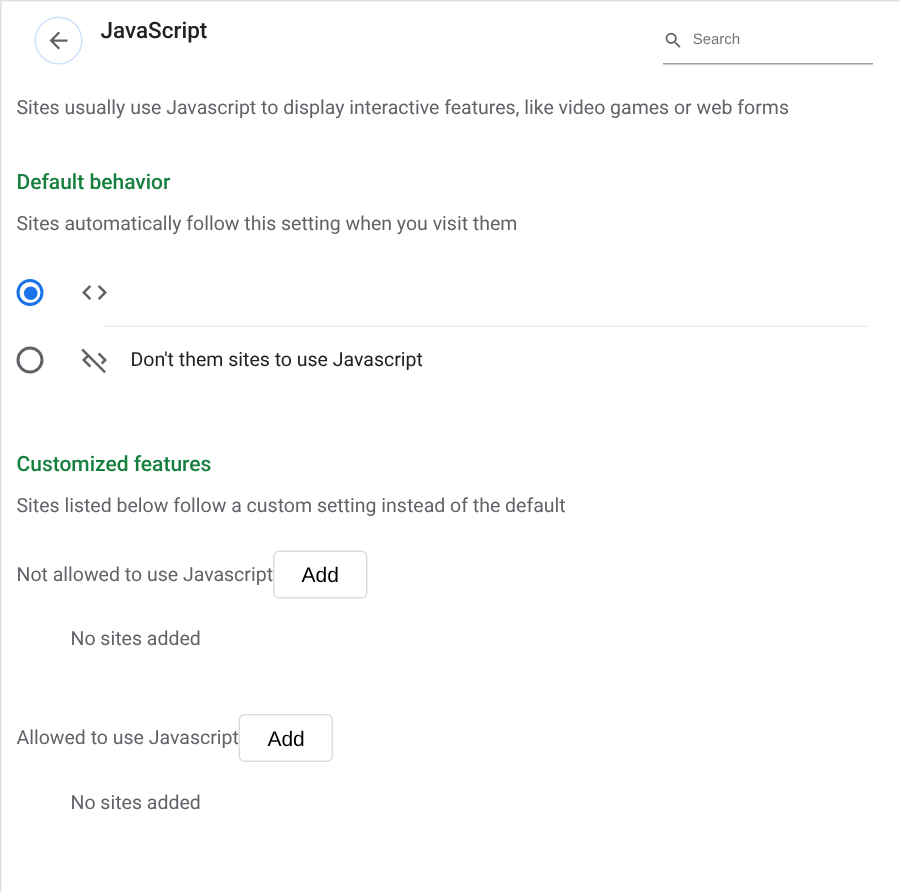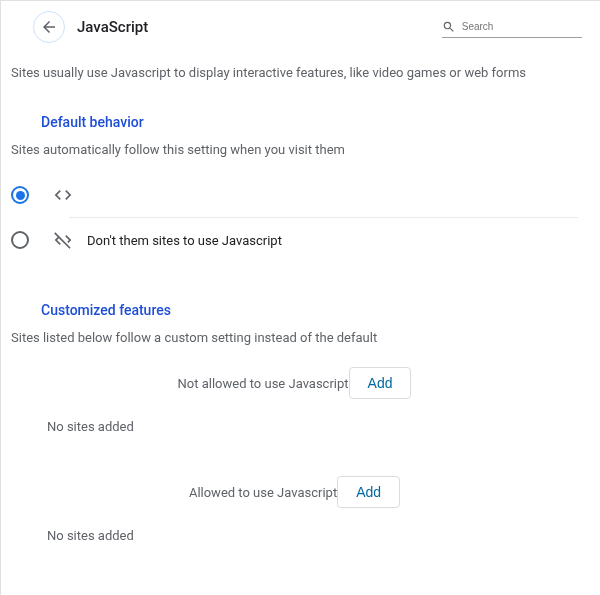--- a/index.html
+++ b/index.html
@@ -8,22 +8,21 @@
       height: 595px;
       font-family: Roboto, Arial, sans-serif;
       background: #ffffff;
       color: #202124;
       font-size: 13px;
       border-left: 1px solid #e0e0e0;
       border-top: 1px solid #e0e0e0;
     }
     .header {
       display: flex;
-      align-items: center;
-      padding: 10px 18px 10px 32px;
+      padding: 10px 18px 10px 22px;
     }
     .back-btn {
       width: 32px; height: 32px;
       border: 1px solid #cfe1fb;
       border-radius: 50%;
       display: flex; align-items: center; justify-content: center;
       cursor: pointer; color: #5f6368;
       background: #fff;
     }
     .back-btn svg { width: 18px; height: 18px; }
@@ -45,21 +44,21 @@
     .search-input {
       border: none; outline: none;
       font-size: 10px;
       color: #5f6368;
       width: 100%;
       margin-left: 6px;
       background: transparent;
     }
     .content { padding: 12px 22px 0 10px; }
     .intro { color: #5f6368; font-size: 13px; margin-bottom: 34px; }
-    .section-title { color: #1d4ed8; font-size: 14px; font-weight: 500; margin-bottom: 12px; margin-left: 30px; }
+    .section-title { color: #15803d; font-size: 14px; font-weight: 500; margin-bottom: 12px; }
     .subtext { color: #5f6368; font-size: 13px; margin-bottom: 22px; }
     .radio-row {
       display: flex; align-items: center;
       padding: 6px 0;
       cursor: pointer;
     }
     .radio {
       width: 18px; height: 18px; border-radius: 50%;
       border: 2px solid #5f6368;
       display: flex; align-items: center; justify-content: center;
@@ -77,26 +76,26 @@
       margin-right: 14px; color: #5f6368; flex-shrink: 0;
     }
     .opt-icon svg { width: 20px; height: 20px; }
     .opt-label { font-size: 13px; color: #202124; }
     .radio-divider {
       height: 1px; background: #e8eaed;
       margin: 6px 0 6px 58px;
     }
     .spacer-lg { height: 46px; }
     .list-row {
-      display: flex; align-items: center; justify-content: center;
+      display: flex; align-items: center; justify-content: flex-start;
       margin-top: 22px;
     }
     .list-label { color: #5f6368; font-size: 13px; }
     .add-btn {
-      color: #0369a1; font-size: 14px; font-weight: 500;
+      color: #000000; font-size: 14px; font-weight: 500;
       background: #fff; border: 1px solid #dadce0;
       border-radius: 4px;
       padding: 7px 18px;
       cursor: pointer;
     }
     .empty {
       color: #5f6368; font-size: 13px;
       padding: 20px 0 20px 36px;
     }
   </style>

